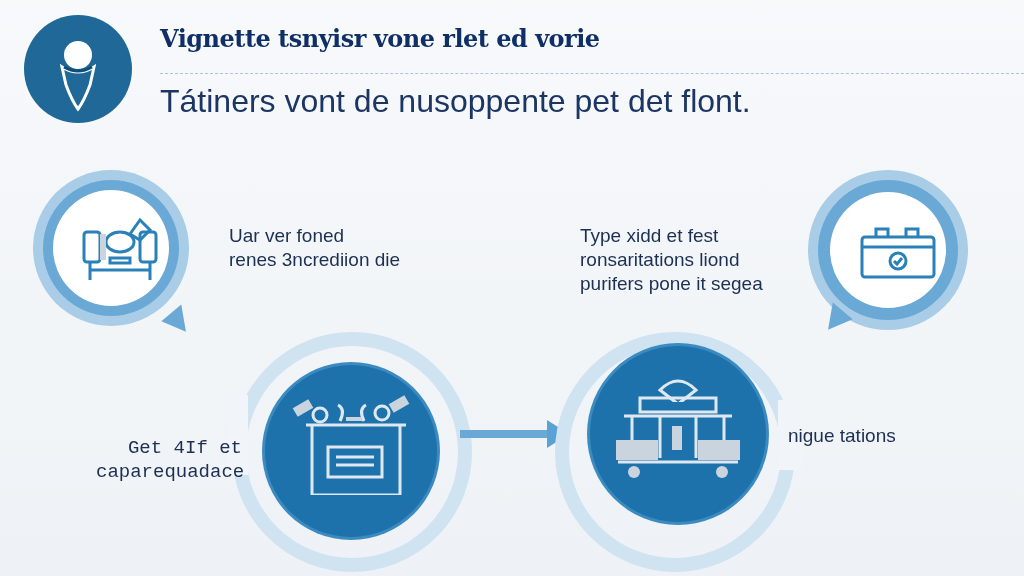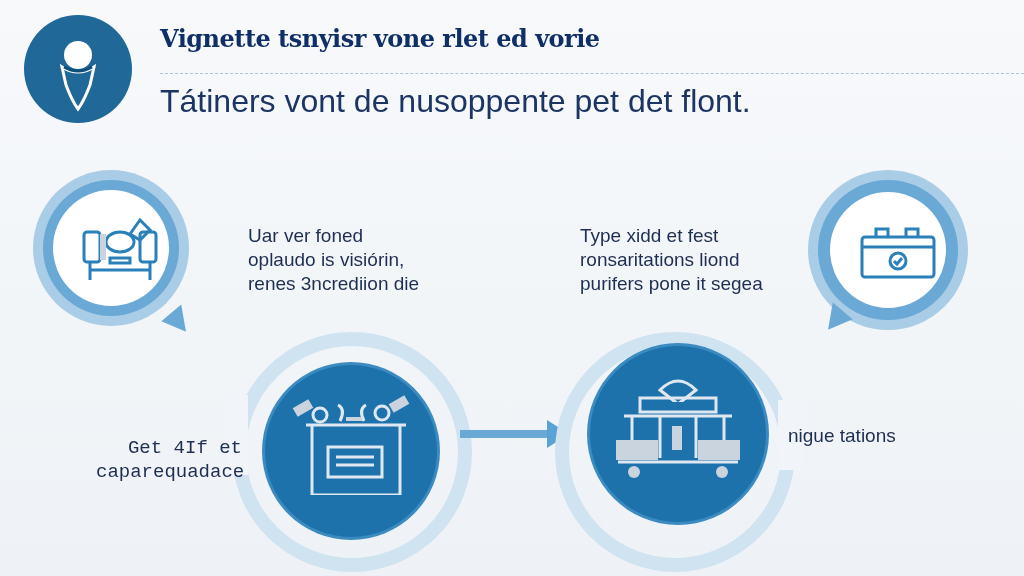--- a/index.html
+++ b/index.html
@@ -40,23 +40,22 @@
   <g fill="none" stroke="#2a80b8" stroke-width="3">
     <rect x="6" y="22" width="16" height="30" rx="3"></rect>
     <rect x="62" y="22" width="16" height="30" rx="3"></rect>
     <path d="M12 52 L12 70 M72 52 L72 70 M12 60 L72 60"></path>
     <ellipse cx="42" cy="32" rx="14" ry="10"></ellipse>
     <path d="M52 24 L62 10 L72 20 L62 30 Z"></path>
     <rect x="32" y="48" width="20" height="5"></rect>
   </g>
   <rect x="22" y="24" width="6" height="26" fill="#c9d4de"></rect>
 </svg>
-<div class="abs txt" style="left:248px;top:224px;">
+<div class="abs txt" style="left:229px;top:224px;">
   <div>Uar ver foned</div>
-  <div>oplaudo is visiórin,</div>
   <div>renes 3ncrediion die</div>
 </div>
 
 <div class="abs ring-outer" style="left:808px;top:170px;width:160px;height:160px;"></div>
 <div class="abs" style="left:822px;top:308px;width:0;height:0;border-left:14px solid transparent;border-right:12px solid transparent;border-top:24px solid #6aa9d6;transform:rotate(40deg);"></div>
 <div class="abs ring-mid" style="left:818px;top:180px;width:140px;height:140px;"></div>
 <div class="abs ring-inner" style="left:830px;top:192px;width:116px;height:116px;"></div>
 <svg class="abs" style="left:858px;top:225px;" width="80" height="56" viewBox="0 0 80 56">
   <g fill="none" stroke="#2a80b8" stroke-width="3">
     <rect x="4" y="12" width="72" height="40" rx="3"></rect>

